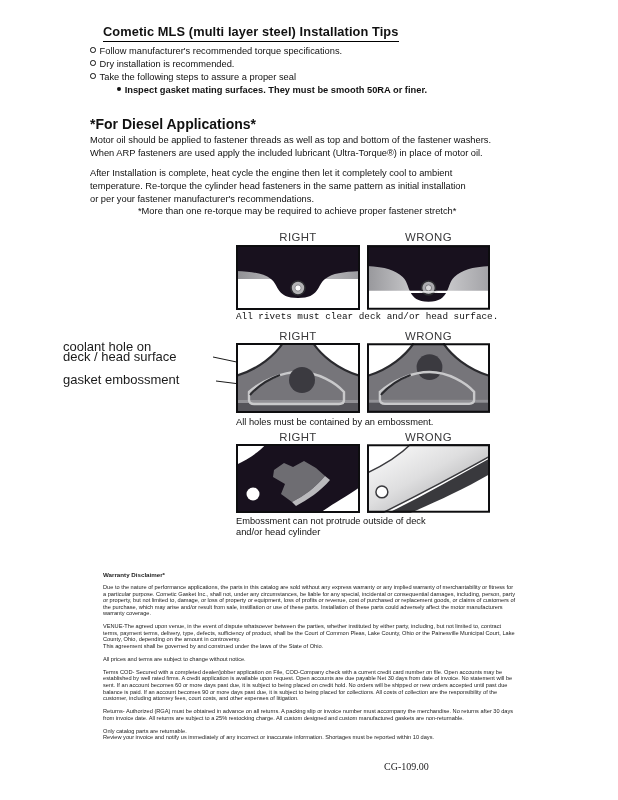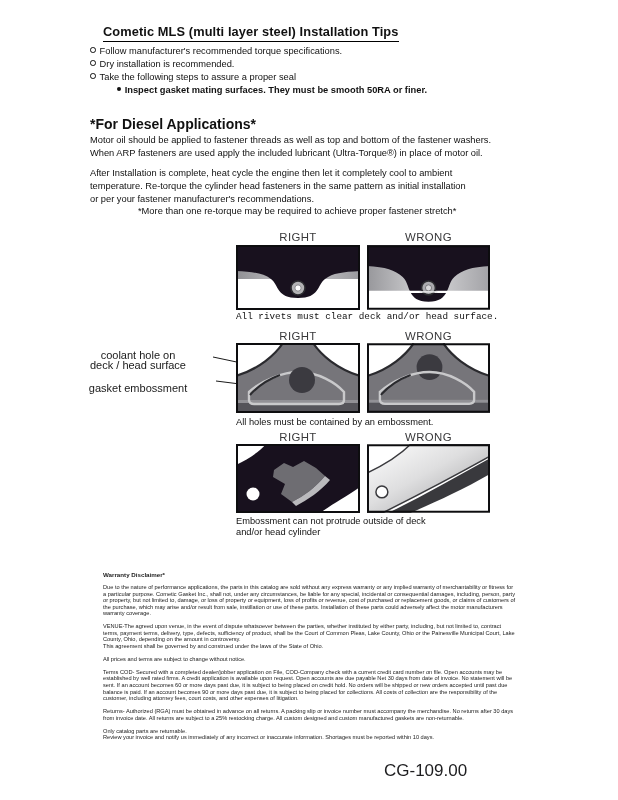--- a/index.html
+++ b/index.html
@@ -25,30 +25,30 @@
 
   .diesel-heading{position:absolute;left:90px;top:116px;font-size:14px;font-weight:bold;text-align:center;}
   .para1{position:absolute;left:90px;top:134px;font-size:9.3px;line-height:13px;}
   .para2{position:absolute;left:90px;top:167px;font-size:9.3px;line-height:13px;}
   .note{position:absolute;left:90px;top:206px;font-size:9.3px;margin-left:48px;}
 
   .dlabel{position:absolute;width:124px;text-align:center;font-size:11.4px;color:#38383a;letter-spacing:.4px;}
   .panel{position:absolute;display:block;}
   .caption{position:absolute;left:236px;font-size:9.3px;line-height:10.8px;color:#111;}
 
-  .callout{position:absolute;left:63px;width:150px;text-align:center;
-    font-size:11px;line-height:10.2px;color:#1a1a1a;margin-top:8px;}
+  .callout{position:absolute;left:63px;width:150px;text-align:left;
+    font-size:13px;line-height:10.2px;color:#1a1a1a;}
   .callout-lines{position:absolute;left:210px;top:352px;}
 
   .warranty{position:absolute;left:103px;top:571px;width:413px;color:#222;}
   .warranty h4{margin:0 0 6px 0;font-size:6.2px;font-weight:bold;}
   .warranty p{margin:0 0 6.3px 0;font-size:5.65px;line-height:6.6px;}
   .warranty p.tight{margin-bottom:0;}
 
-  .page-code{position:absolute;left:384px;top:761px;font-size:17px;color:#1d1d1f;}
+  .page-code{position:absolute;left:384px;top:761px;font-size:10px;color:#1d1d1f;font-family:Liberation Serif, serif;}
 </style>
 </head>
 <body>
 
 <div class="page">
 
   <div class="title">Cometic MLS (multi layer steel) Installation Tips</div>
 
   <div class="tips">
     <div class="tip-row">

